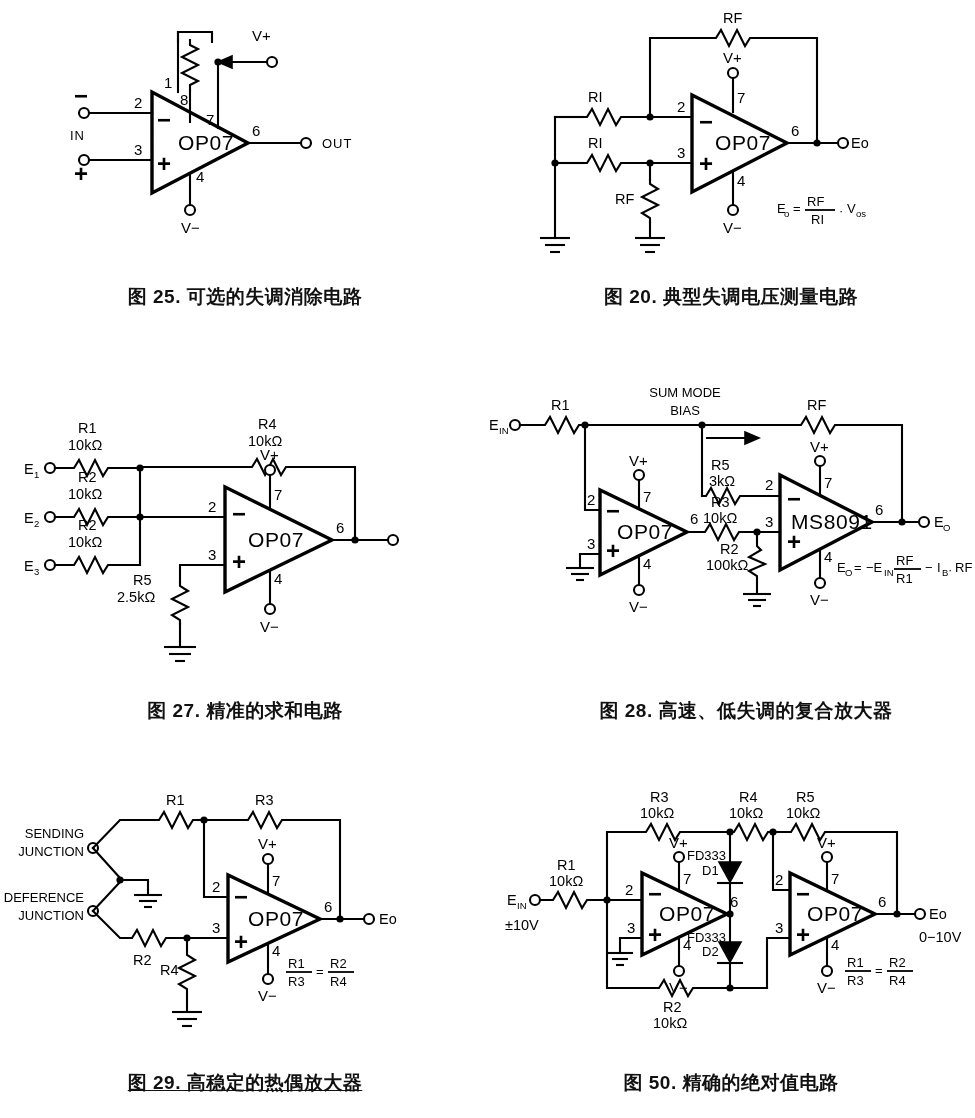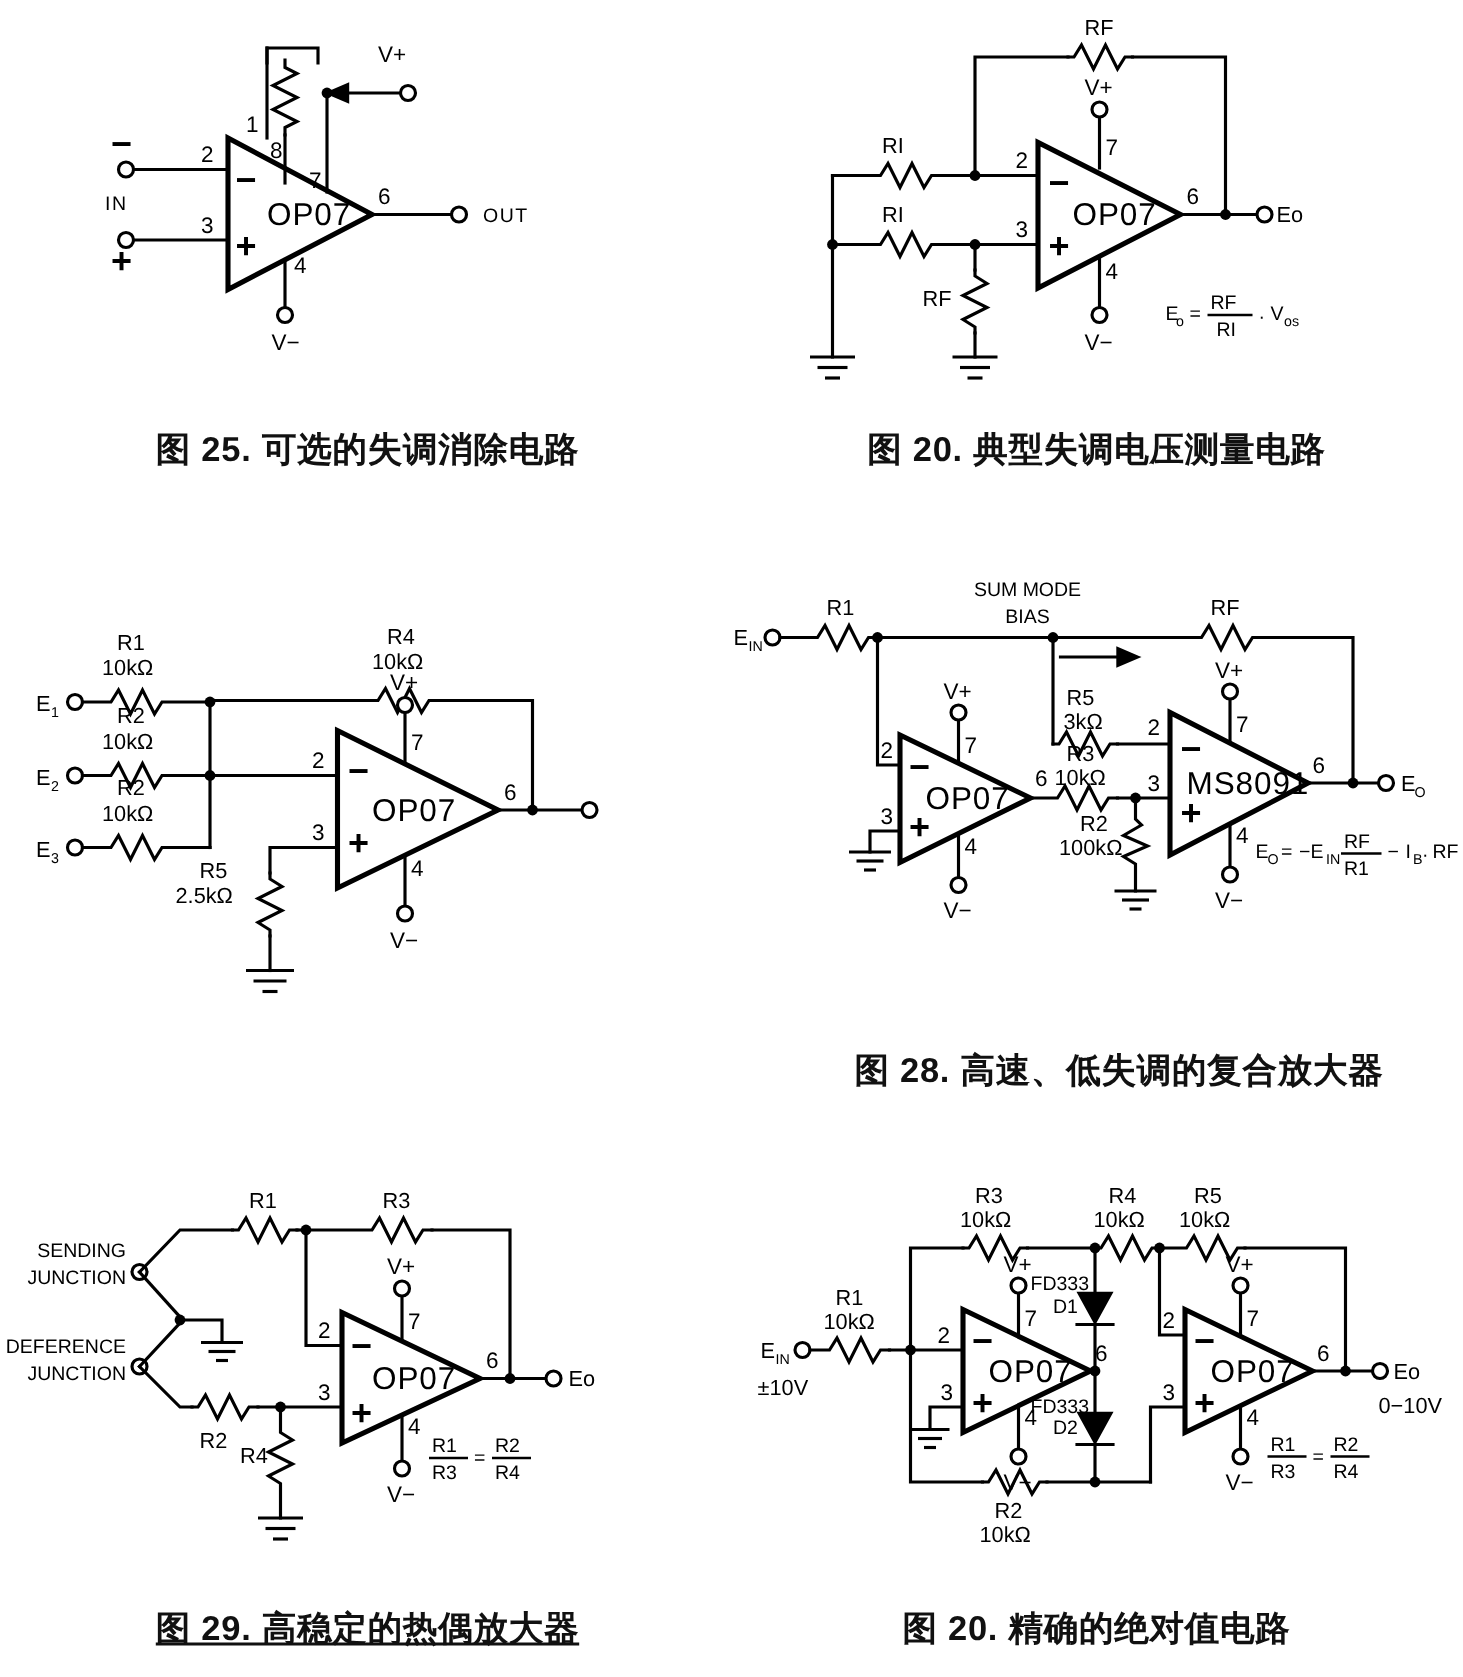--- a/index.html
+++ b/index.html
@@ -5,21 +5,21 @@
   html,body{margin:0;padding:0;background:#fff;}
   body{
     width:975px;height:1118px;
     font-family:"Liberation Sans","DejaVu Sans",sans-serif;
     color:#000;overflow:hidden;position:relative;
   }
   .sheet{position:relative;width:975px;height:1118px;}
   .fig{position:absolute;}
   .caption{
     position:absolute;text-align:center;width:100%;
-    font-size:23px;font-weight:700;letter-spacing:.5px;
+    font-size:19px;font-weight:700;letter-spacing:.5px;
     color:#111;
   }
   svg{display:block;overflow:visible;}
   .wire{stroke:#000;stroke-width:2.1;fill:none;stroke-linecap:square;}
   .wire-thin{stroke:#000;stroke-width:1.8;fill:none;}
   .tri{stroke:#000;stroke-width:3.4;fill:#fff;stroke-linejoin:miter;}
   .term{stroke:#000;stroke-width:2.1;fill:#fff;}
   .dot{fill:#000;}
   .gnd{stroke:#000;stroke-width:2.1;fill:none;stroke-linecap:butt;}
   .diode{fill:#000;stroke:#000;stroke-width:1.6;}
@@ -225,20 +225,21 @@
       <line class="wire" x1="270" y1="200" x2="270" y2="232"></line>
       <circle class="term" cx="270" cy="237" r="5"></circle>
       <text class="t-pin" x="274" y="212">4</text>
       <text class="t-rail" x="260" y="260">V−</text>
 
       <line class="wire" x1="332" y1="168" x2="388" y2="168"></line>
       <circle class="dot" cx="355" cy="168" r="3.6"></circle>
       <circle class="term" cx="393" cy="168" r="5"></circle>
       <text class="t-pin" x="336" y="161">6</text>
     </svg>
+    <div class="caption" style="left:0;top:326px;">图 27. 精准的求和电路</div>
   </div>
 
   <div class="fig" style="left:487px;top:372px;width:488px;height:340px;">
     <svg width="488" height="340" viewBox="0 0 488 340">
 
       <path class="tri" d="M113,118 L113,203 L200,160 Z"></path>
       <text class="t-part" x="130" y="167">OP07</text>
       <text class="t-sym" x="119" y="147">−</text>
       <text class="t-sym" x="119" y="187">+</text>
 
@@ -538,16 +539,16 @@
       <g>
         <text class="t-form" x="360" y="177">R1</text>
         <line class="wire-thin" x1="358" y1="181" x2="384" y2="181"></line>
         <text class="t-form" x="360" y="195">R3</text>
         <text class="t-form" x="388" y="185">=</text>
         <text class="t-form" x="402" y="177">R2</text>
         <line class="wire-thin" x1="400" y1="181" x2="426" y2="181"></line>
         <text class="t-form" x="402" y="195">R4</text>
       </g>
     </svg>
-    <div class="caption" style="left:0;top:280px;">图 20. 精确的绝对值电路</div>
+    <div class="caption" style="left:0;top:280px;">图 50. 精确的绝对值电路</div>
   </div>
 
 </div>
 
 </body></html>

